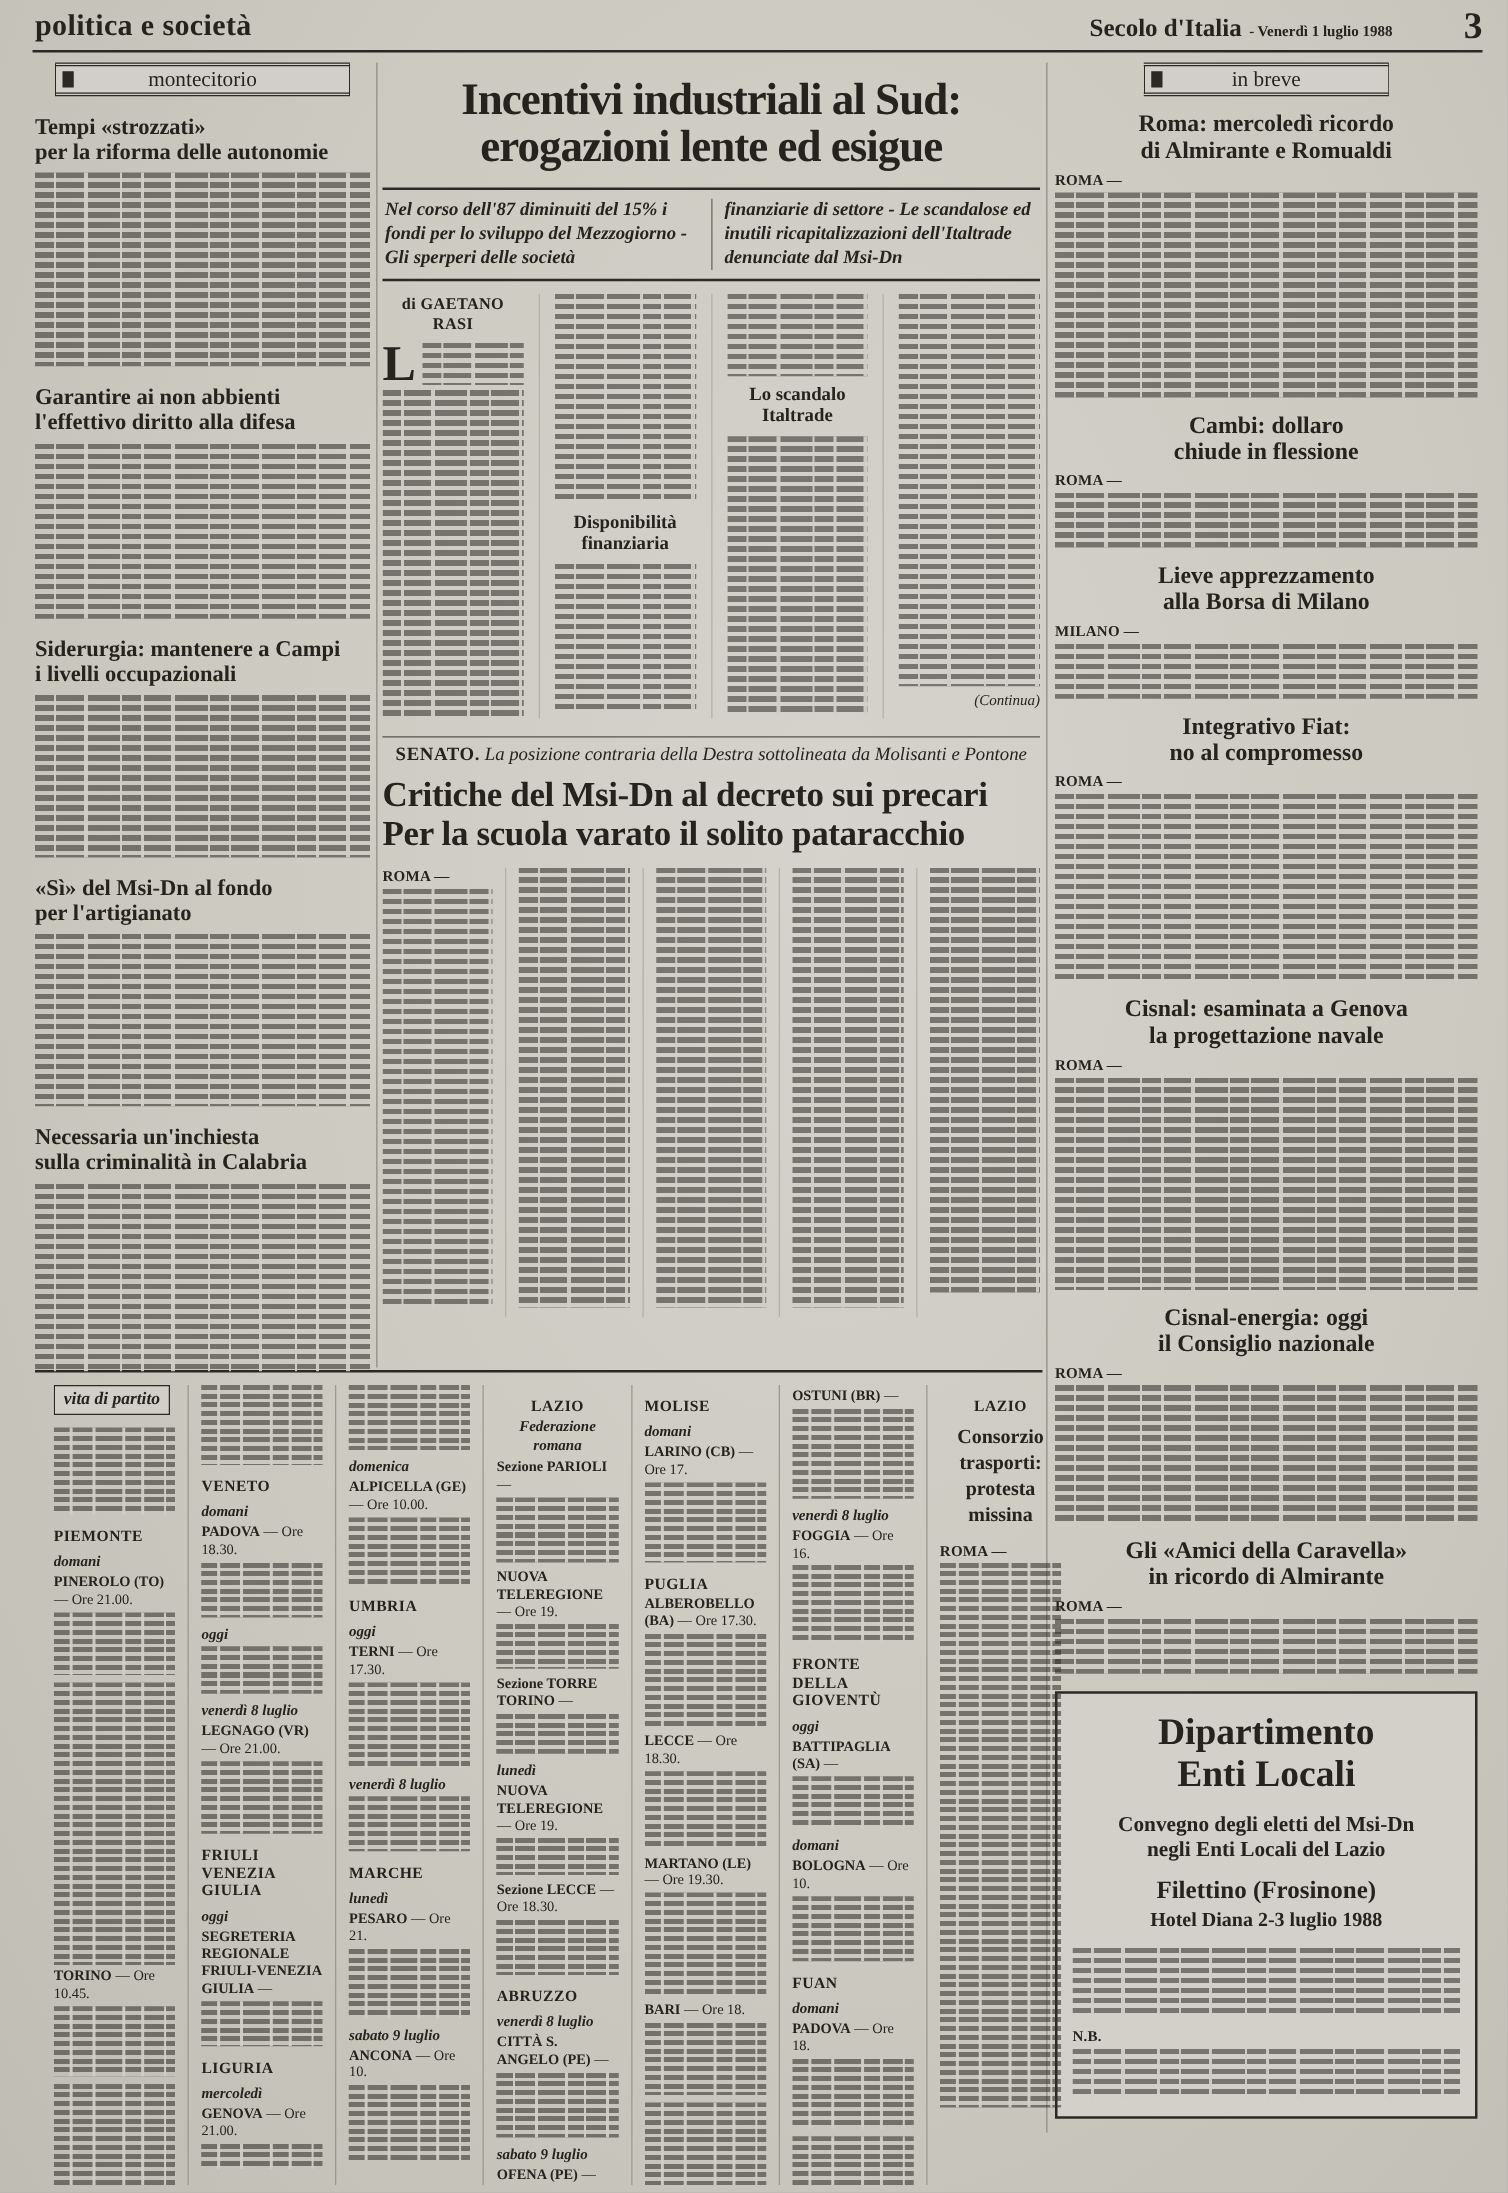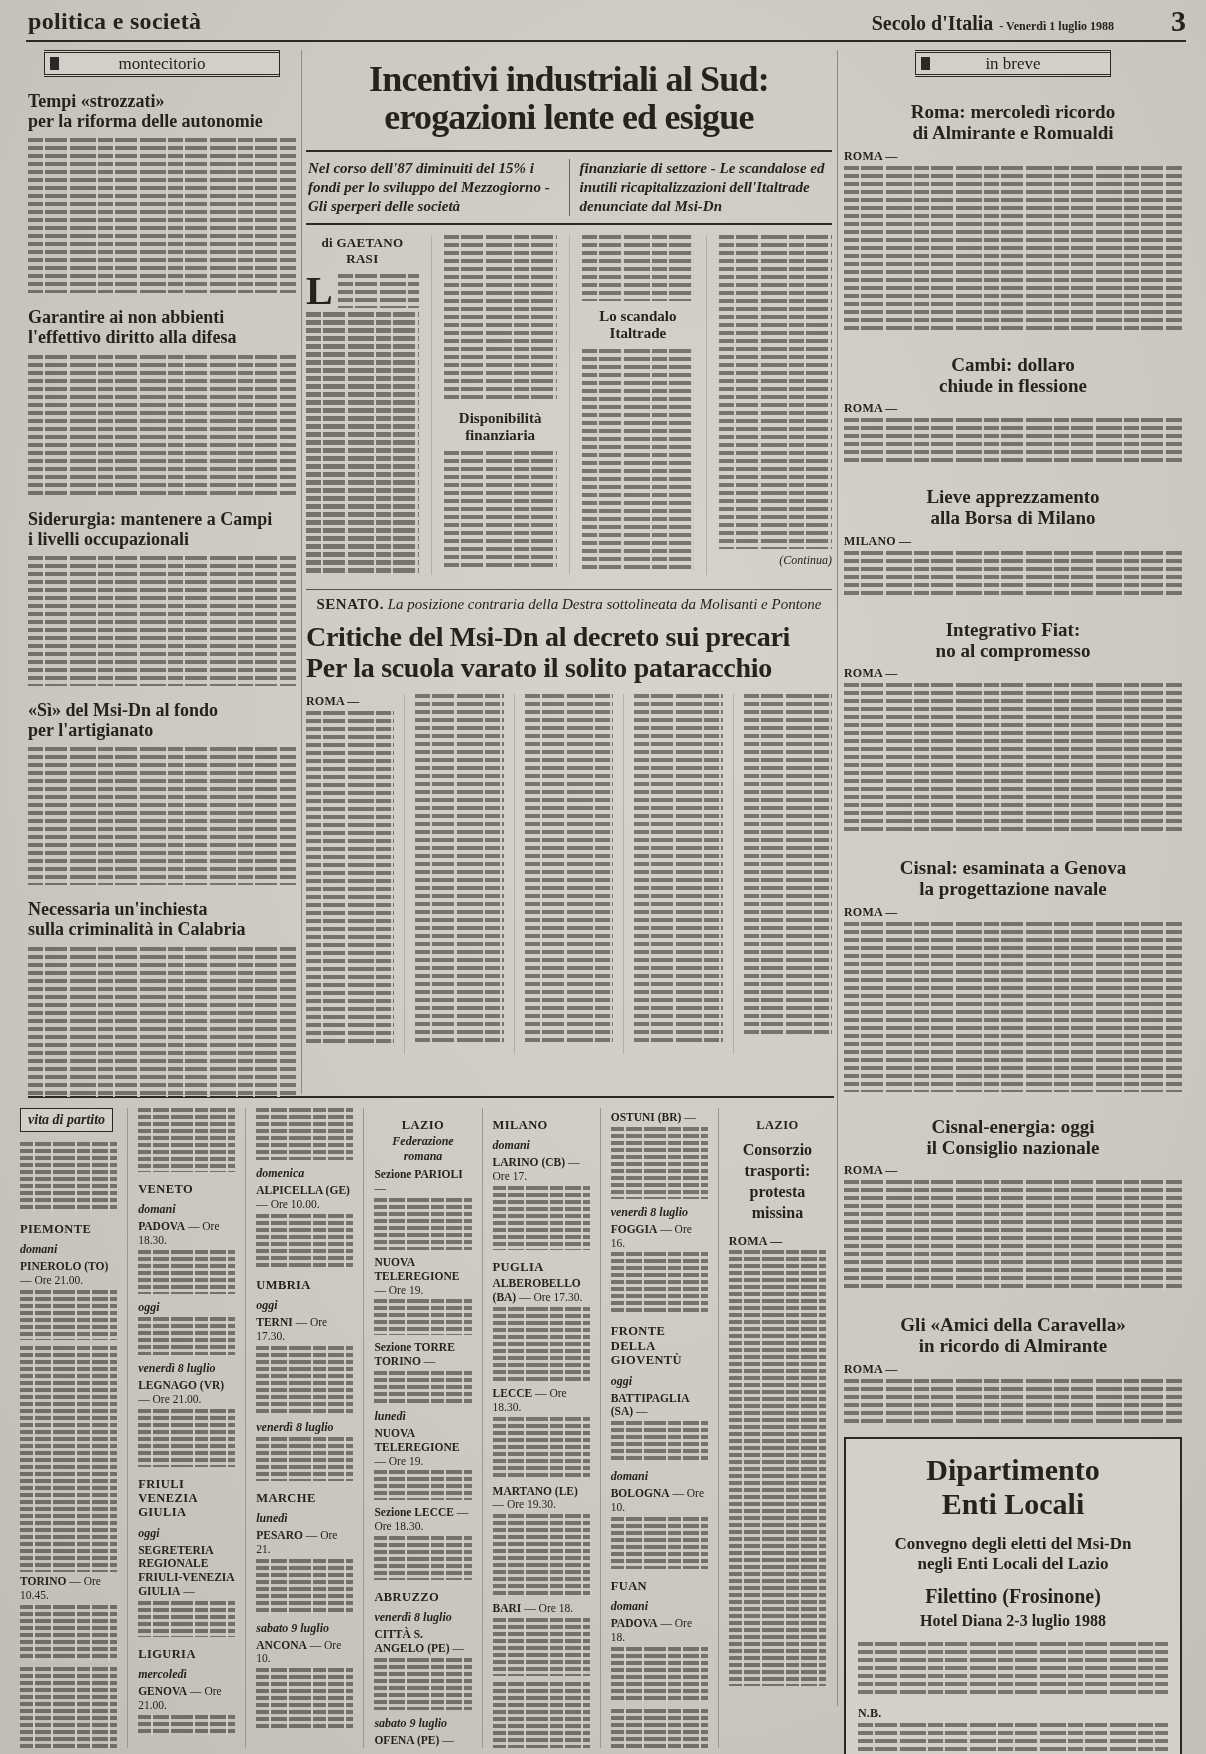--- a/index.html
+++ b/index.html
@@ -72,31 +72,31 @@
   .senato{margin-top:14px;border-top:1px solid #55524b;padding-top:6px;text-align:center;font-size:15px}
   .senato-lead{font-weight:bold;letter-spacing:.5px}
   .senato-rest{font-style:italic}
   .sec-headline{font-size:28px;font-weight:bold;text-align:left;line-height:1.14;
                 white-space:pre-line;margin-top:8px;letter-spacing:-.3px}
   #body2 .bcol + .bcol{margin-left:10px;padding-left:10px}
 
   
   #col-right{position:absolute;left:844px;top:50px;width:338px}
   #breve-box{width:196px;margin:0 auto 4px auto}
-  .b-art{margin-top:24px}
+  .b-art{margin-top:12px}
   .b-title{text-align:center;font-weight:bold;font-size:19px;line-height:1.12;white-space:pre-line;margin-bottom:5px}
   #enti-box{margin-top:14px;border:2px solid #2b2925;padding:14px 12px;text-align:center;background:#d3d0c9}
   .enti-t{font-size:30px;font-weight:bold;line-height:1.15;white-space:pre-line}
   .enti-sub{margin-top:12px;font-size:17px;font-weight:bold;line-height:1.2;white-space:pre-line}
   .enti-place{margin-top:10px;font-size:20px;font-weight:bold}
   .enti-venue{margin-top:4px;font-size:16px;font-weight:bold}
   .enti-nb{margin-top:8px;text-align:left}
 
   
-  #partito{position:absolute;left:20px;top:1100px;width:806px;height:648px;padding-top:8px;overflow:hidden}
+  #partito{position:absolute;left:43px;top:1100px;width:806px;height:648px;padding-top:8px;overflow:hidden}
   #partito-cols{display:flex;height:640px;overflow:hidden}
   .p-col{flex:1 1 0;min-width:0}
   .p-col + .p-col{margin-left:10px;border-left:1px solid #9c988f;padding-left:10px}
   .pbox{border:1px solid #2b2925;padding:3px 4px;text-align:center;font-weight:bold;font-style:italic;
         font-size:14px;margin:0 4px 10px 0;background:#d2cfc8}
   .p-region{font-weight:bold;font-size:12.5px;letter-spacing:.4px;line-height:1.15;margin:10px 0 2px}
   .p-region.center{text-align:center}
   .p-subhead{font-style:italic;font-weight:bold;font-size:12px;text-align:center;margin-bottom:4px}
   .p-day{font-weight:bold;font-style:italic;font-size:12px;margin:6px 0 2px}
   .p-event{margin:3px 0 6px;font-size:11.5px;line-height:1.2}
@@ -344,21 +344,21 @@
           <div class="p-day">lunedì</div>
           <div class="p-event"><span class="p-city">NUOVA TELEREGIONE</span><span class="p-time"> — Ore 19.</span><div class="greek fine" style="height: 30px;"></div></div>
           <div class="p-event"><span class="p-city">Sezione LECCE</span><span class="p-time"> — Ore 18.30.</span><div class="greek fine" style="height: 44px;"></div></div>
           <div class="p-region">ABRUZZO</div>
           <div class="p-day">venerdì 8 luglio</div>
           <div class="p-event"><span class="p-city">CITTÀ S. ANGELO (PE)</span><span class="p-time"> —</span><div class="greek fine" style="height: 52px;"></div></div>
           <div class="p-day">sabato 9 luglio</div>
           <div class="p-event"><span class="p-city">OFENA (PE)</span><span class="p-time"> — Ore 18.30.</span></div>
         </div>
         <div class="p-col">
-          <div class="p-region">MILANO</div>
+          <div class="p-region">MOLISE</div>
           <div class="p-day">domani</div>
           <div class="p-event"><span class="p-city">LARINO (CB)</span><span class="p-time"> — Ore 17.</span><div class="greek fine" style="height: 64px;"></div></div>
           <div class="p-region">PUGLIA</div>
           <div class="p-event"><span class="p-city">ALBEROBELLO (BA)</span><span class="p-time"> — Ore 17.30.</span><div class="greek fine" style="height: 74px;"></div></div>
           <div class="p-event"><span class="p-city">LECCE</span><span class="p-time"> — Ore 18.30.</span><div class="greek fine" style="height: 62px;"></div></div>
           <div class="p-event"><span class="p-city">MARTANO (LE)</span><span class="p-time"> — Ore 19.30.</span><div class="greek fine" style="height: 82px;"></div></div>
           <div class="p-event"><span class="p-city">BARI</span><span class="p-time"> — Ore 18.</span><div class="greek fine" style="height: 58px;"></div></div>
           <div class="greek fine" style="height: 96px;"></div>
         </div>
         <div class="p-col">

